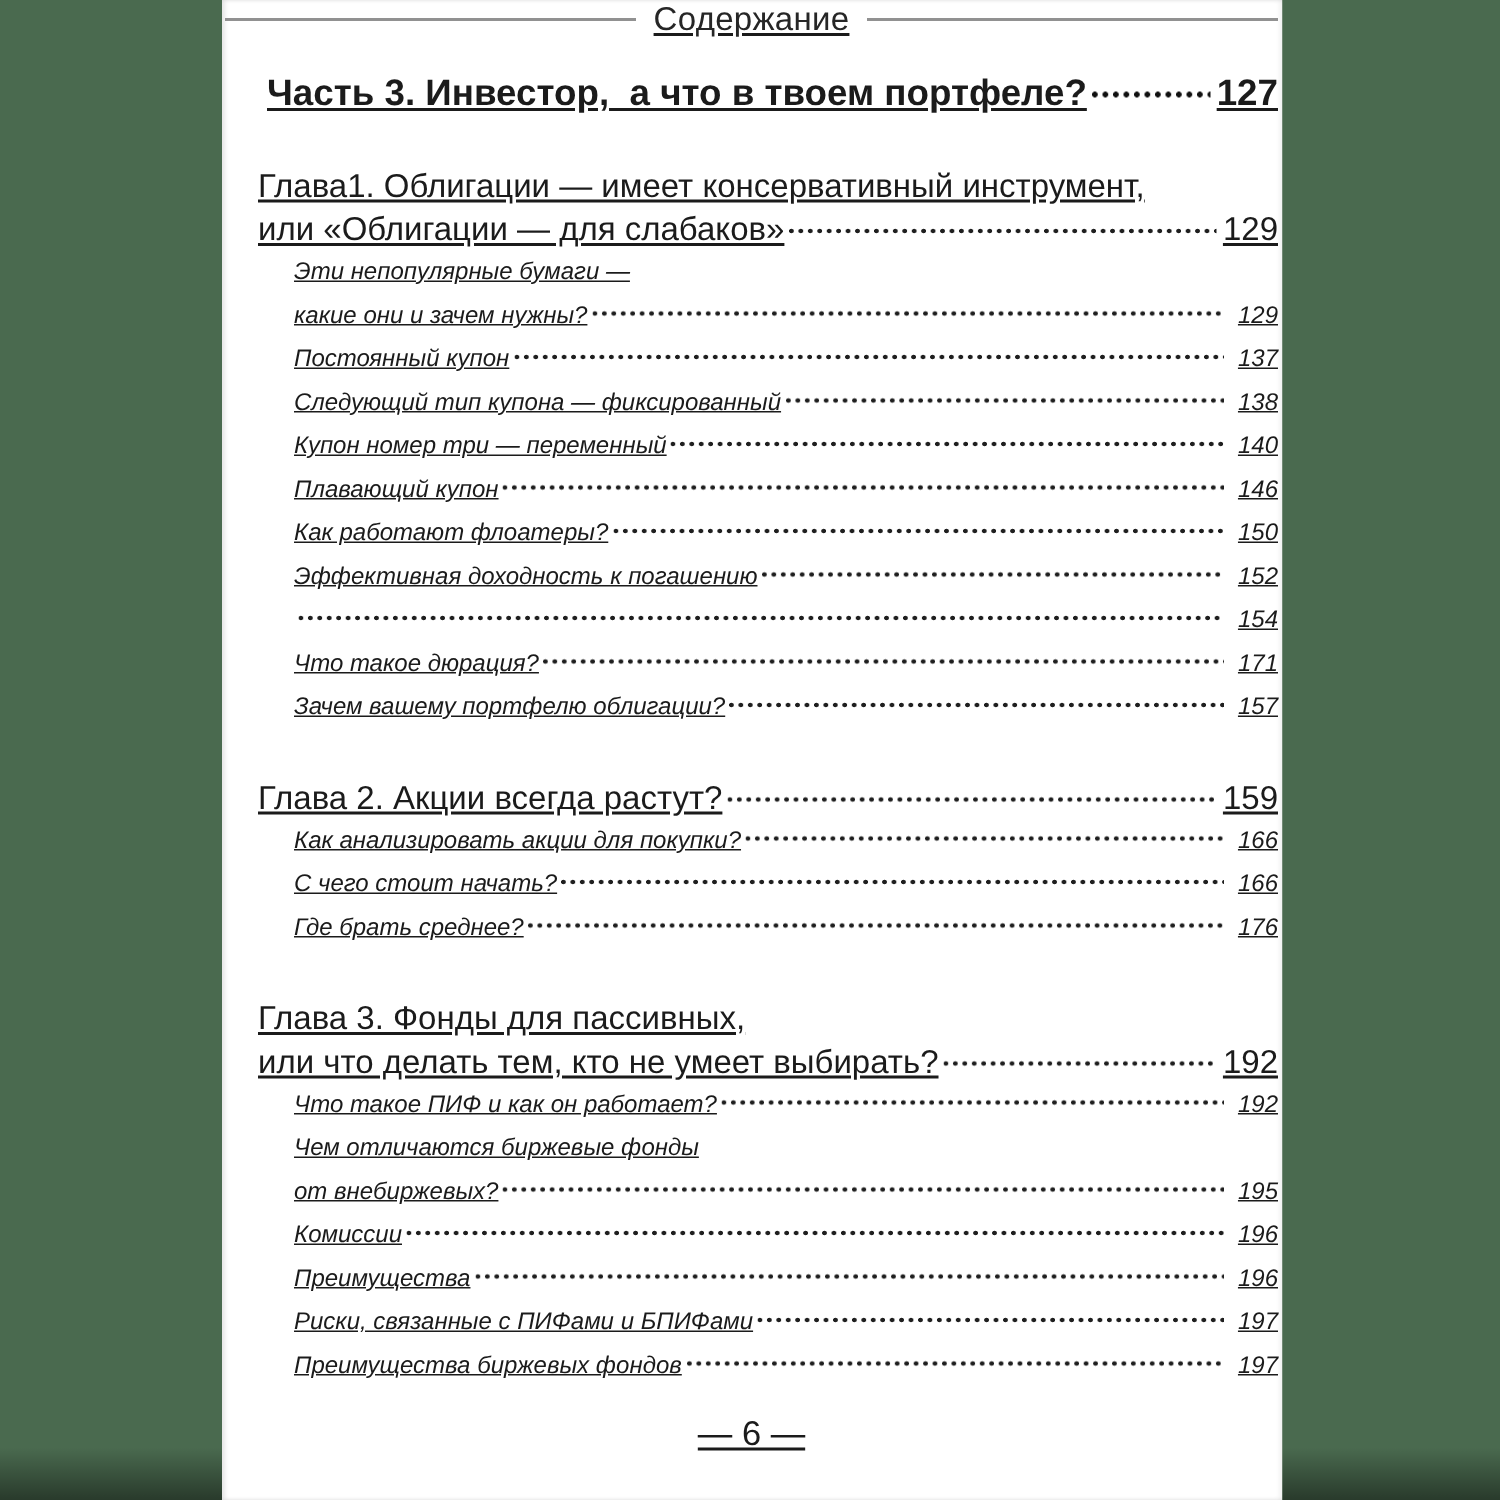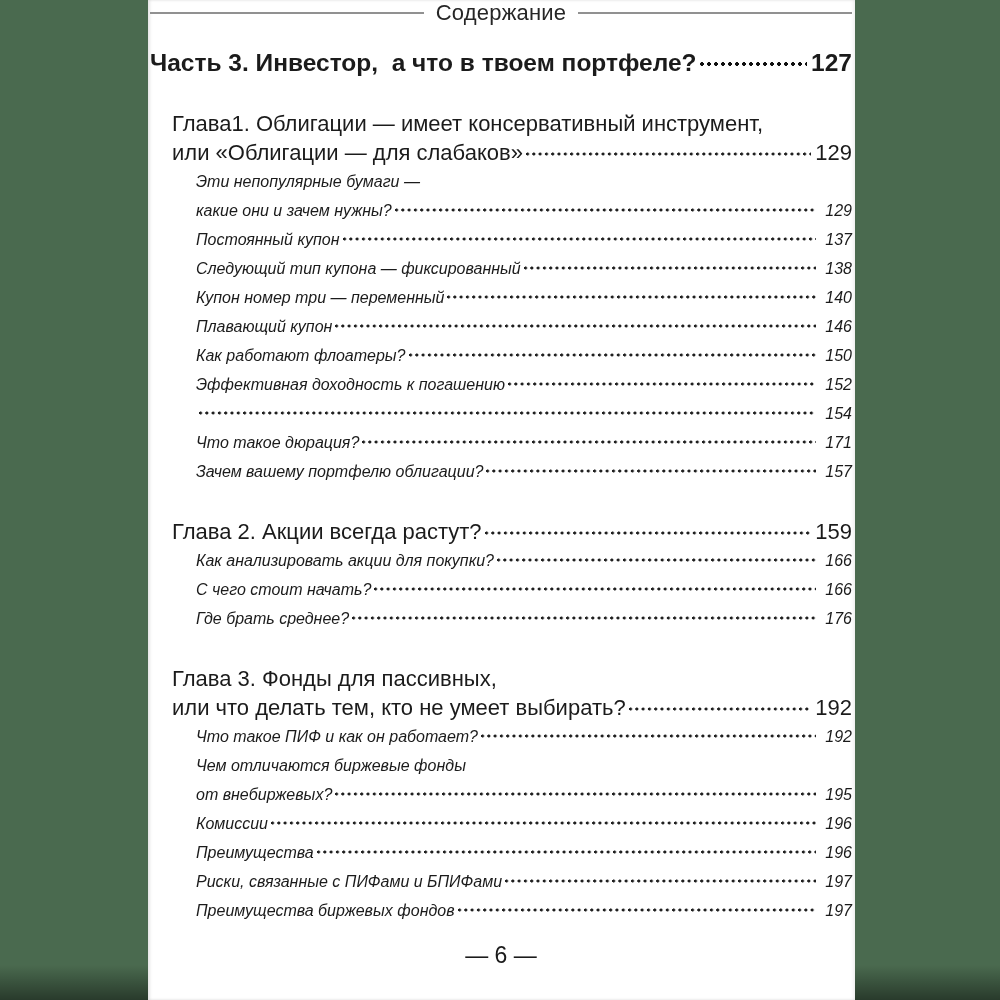--- a/index.html
+++ b/index.html
@@ -22,39 +22,41 @@
 
   .page {
     position: absolute; left: 148px; top: 0;
     width: 707px; height: 1000px;
     background: #ffffff;
     box-shadow: inset 2px 0 3px rgba(0,0,0,0.10), inset -2px 0 3px rgba(0,0,0,0.06);
     z-index: 1;
     box-sizing: border-box;
     padding: 0 3px 0 2px;
     color: #1b1b1b;
+    text-decoration: underline;
   }
 
   
   .toc-header {
     display: flex; align-items: center;
     height: 26px; gap: 12px;
   }
   .hline { flex: 1; height: 2px; background: #919191; }
   .toc-title {
     font-size: 22px; color: #262626; white-space: nowrap;
     letter-spacing: 0.2px;
   }
 
   .toc-list { margin-top: 22px; }
 
   .row {
     display: flex; align-items: baseline;
     line-height: 29px; font-size: 21.5px;
     white-space: nowrap;
+    margin-left: 28px;
   }
   .row .txt { flex: 0 0 auto; }
   .row .dots { flex: 1 1 auto; position: relative; min-width: 8px; }
   .row .dots::after {
     content: ""; position: absolute; left: 3px; right: 2px; bottom: 4px; height: 4px;
     background-image: radial-gradient(circle at 1.6px 2px, #1f1f1f 1.35px, rgba(0,0,0,0) 1.75px);
     background-size: 6.3px 4px; background-repeat: repeat-x;
   }
   .row .pg { flex: 0 0 auto; margin-left: 2px; }
 

